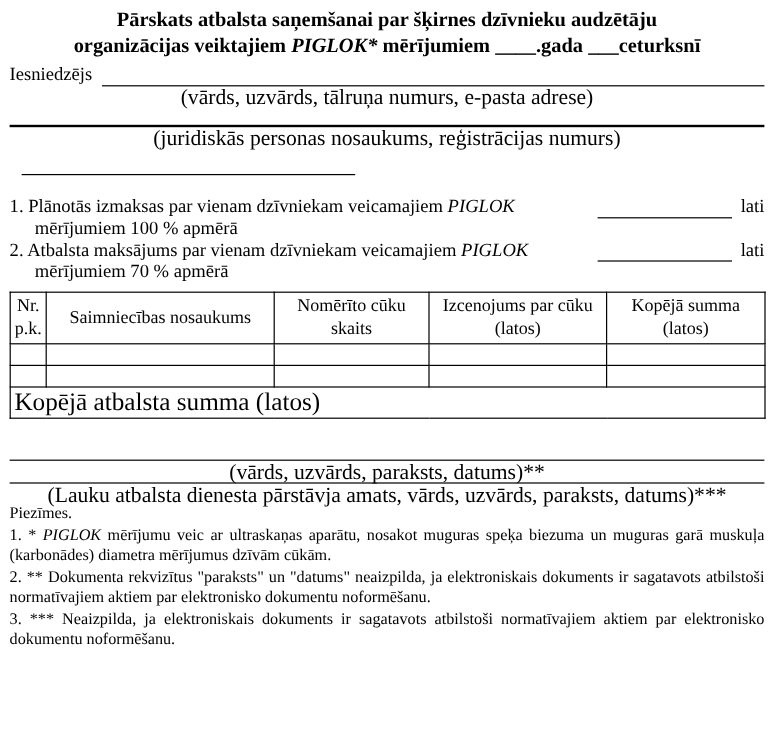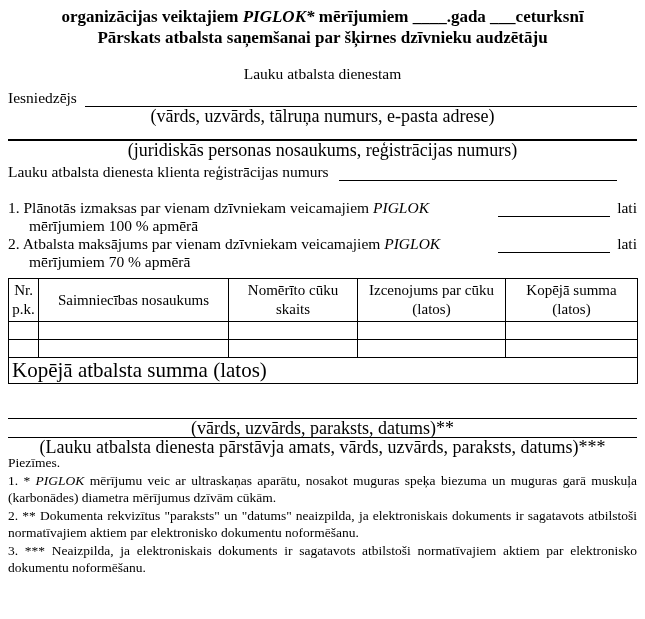--- a/index.html
+++ b/index.html
@@ -55,37 +55,35 @@
   
   .notes { font-size: 13.5px; line-height: 17.5px; }
   .note { text-align: justify; }
 </style>
 </head>
 <body>
 
 <div class="page">
 
   <div class="title">
+    <div>Pārskats atbalsta saņemšanai par šķirnes dzīvnieku audzētāju</div>
     <div><span>organizācijas veiktajiem </span><span class="piglok">PIGLOK*</span><span> mērījumiem ____.gada ___ceturksnī</span></div>
-    <div>Pārskats atbalsta saņemšanai par šķirnes dzīvnieku audzētāju</div>
   </div>
 
-  <div class="recipient">Lauku atbalsta dienestam</div>
 
   <div class="submitter-row">
     <span class="submitter-label">Iesniedzējs</span>
     <span class="fill-line"></span>
   </div>
   <div class="caption">(vārds, uzvārds, tālruņa numurs, e-pasta adrese)</div>
 
   <hr class="rule">
   <div class="caption">(juridiskās personas nosaukums, reģistrācijas numurs)</div>
 
   <div class="clientreg-row">
-    <span>Lauku atbalsta dienesta klienta reģistrācijas numurs</span>
     <span class="fill-line"></span>
   </div>
 
   <div class="items">
     <div class="item">
       <div class="item-left">
         <div><span>1.</span> <span>Plānotās izmaksas par vienam dzīvniekam veicamajiem </span><span class="piglok">PIGLOK</span></div>
         <div class="item-l2">mērījumiem 100 % apmērā</div>
       </div>
       <div class="item-right">

